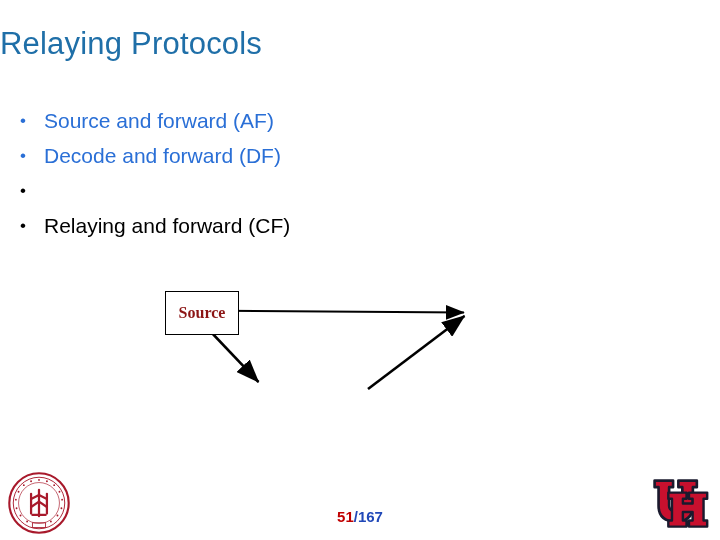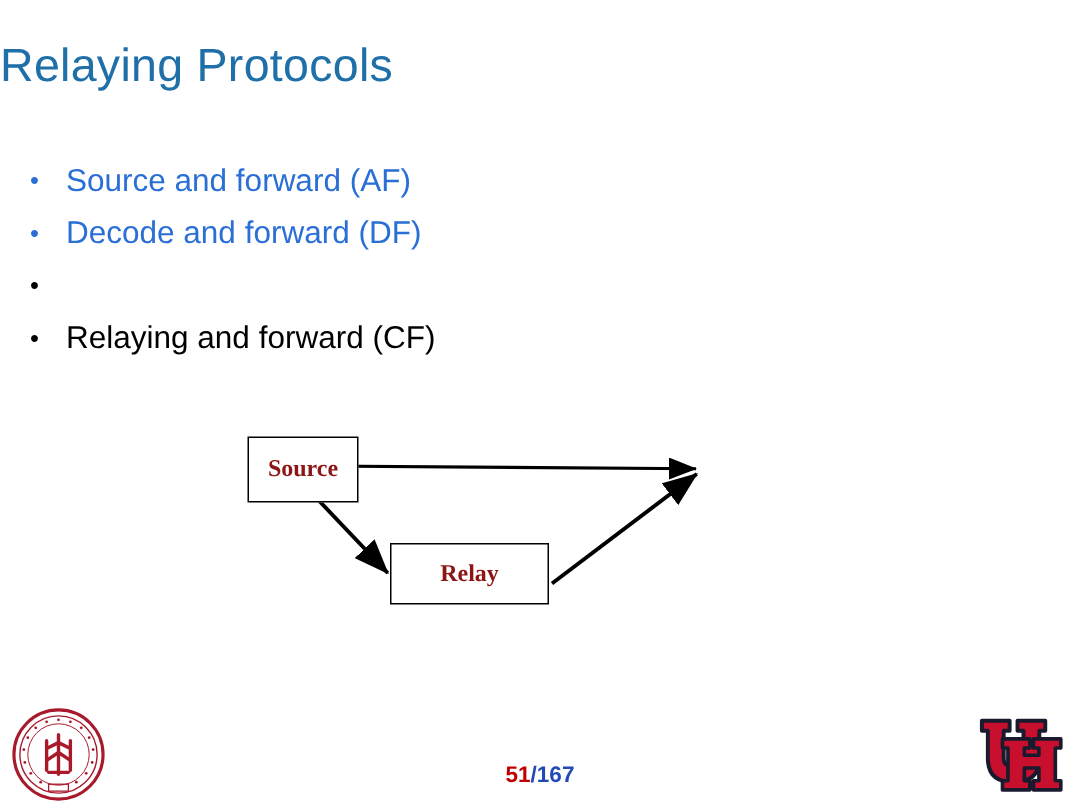--- a/index.html
+++ b/index.html
@@ -181,21 +181,20 @@
       </defs>
 
       <line x1="191" y1="310.5" x2="464" y2="312.5" stroke="#000000" stroke-width="2.1" marker-end="url(#arrowhead)"></line>
 
       <line x1="191" y1="311" x2="258.5" y2="382" stroke="#000000" stroke-width="2.6" marker-end="url(#arrowhead)"></line>
 
       <line x1="368" y1="389" x2="464.5" y2="316" stroke="#000000" stroke-width="2.6" marker-end="url(#arrowhead)"></line>
     </svg>
 
     <div class="node-box" id="node-source">Source</div>
-    <div class="node-box" id="node-relay">Relay</div>
   </div>
 
   <div id="page-number">
     <span id="page-current">51</span><span id="page-total">/167</span>
   </div>
 
   <svg class="logo" id="logo-pku" viewBox="0 0 100 100">
     <circle cx="50" cy="50" r="45" fill="none" stroke="#A8192B" stroke-width="3.2"></circle>
     <circle cx="50" cy="50" r="39" fill="none" stroke="#A8192B" stroke-width="1.4"></circle>
     <circle cx="50" cy="50" r="31" fill="none" stroke="#A8192B" stroke-width="1"></circle>

